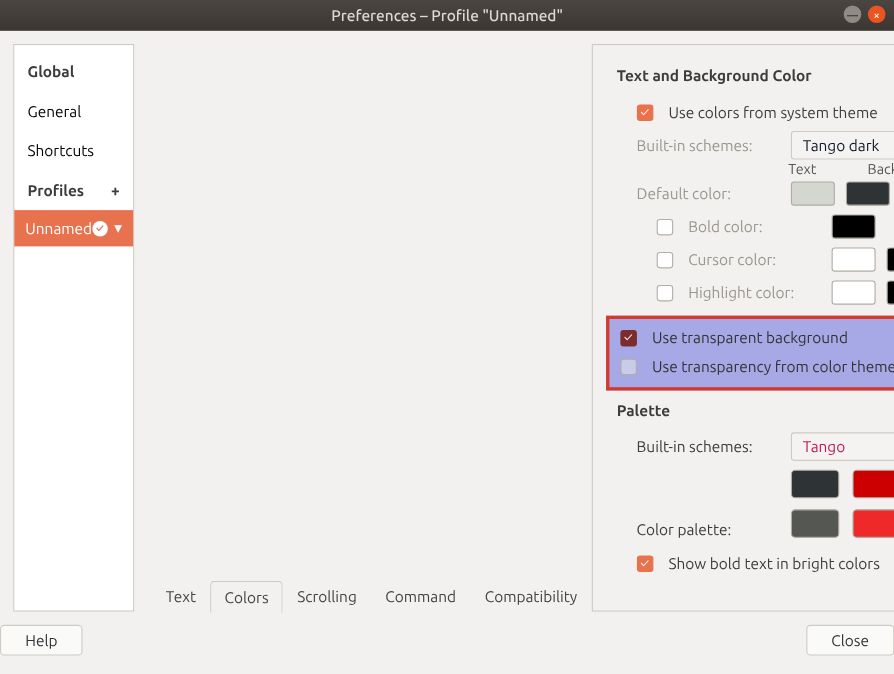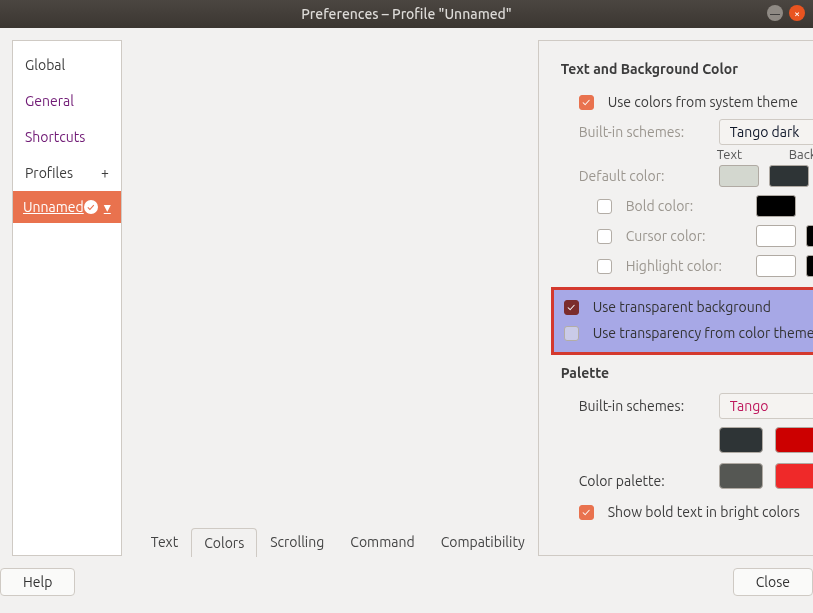--- a/index.html
+++ b/index.html
@@ -41,27 +41,27 @@
     padding: 12px;
     gap: 12px;
     height: 540px;
   }
   .sidebar {
     width: 144px;
     border: 1px solid #cfcac4;
     background: #fff;
     padding: 6px 0;
   }
-  .side-head { font-weight: normal; padding: 10px 12px; display:flex; justify-content:space-between; align-items:center;}
-  .side-item { padding: 10px 12px; color: #701a75; cursor: default; }
+  .side-head { font-weight: bold; padding: 10px 12px; display:flex; justify-content:space-between; align-items:center;}
+  .side-item { padding: 10px 12px; color: #000000; cursor: default; }
   .side-active {
     background: #e9724e;
     color: #fff;
     padding: 8px 10px;
-    display: flex; align-items:center; justify-content:space-between;text-decoration:underline;
+    display: flex; align-items:center; justify-content:space-between;
   }
   .side-active .chk {
     width:14px;height:14px;border-radius:50%;background:#fff;color:#e9724e;
     display:inline-flex;align-items:center;justify-content:center;font-size:10px;font-weight:bold;
   }
   .right { flex:1; display:flex; flex-direction:row; }
   .tabbar { display:flex; align-items:flex-end; padding-left:4px; }
   .tab {
     padding: 6px 12px;
     color: #444;

